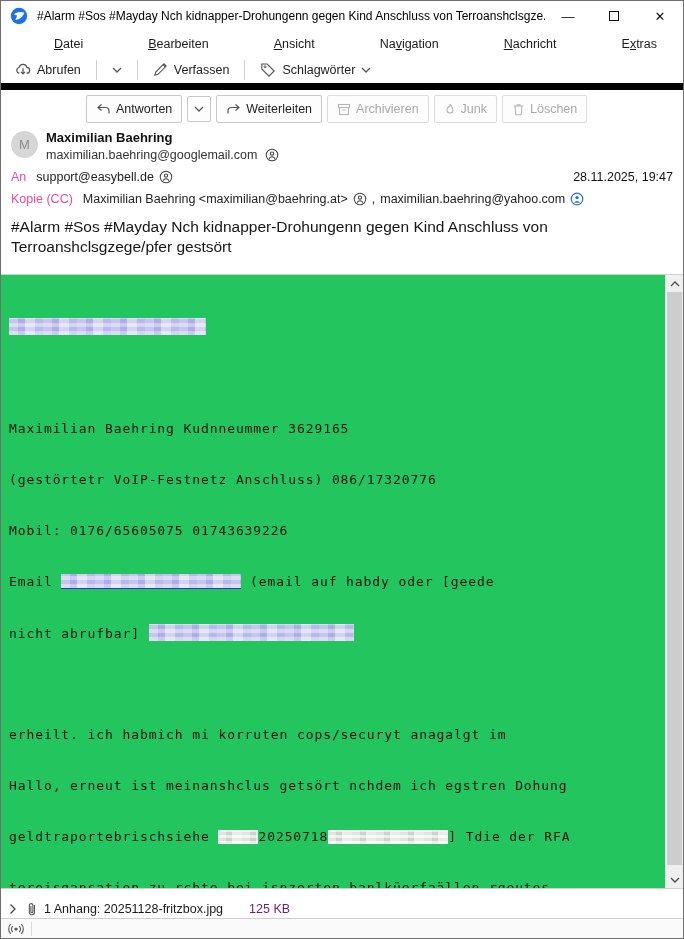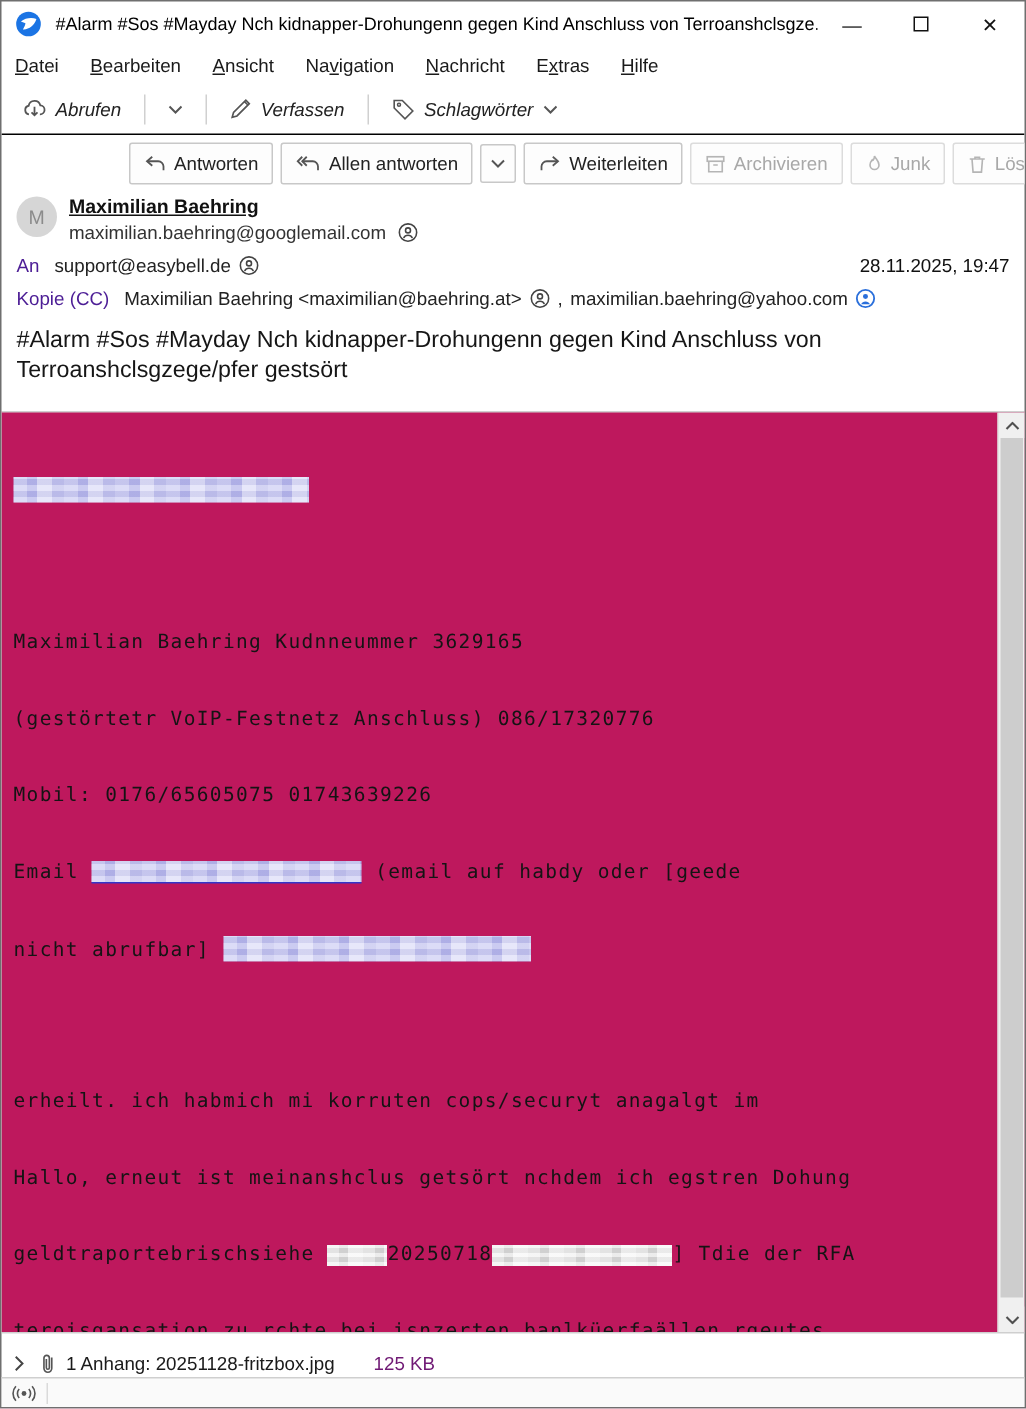--- a/index.html
+++ b/index.html
@@ -11,47 +11,47 @@
   }
   
   .titlebar { height:30px; display:flex; align-items:center; padding-left:9px; flex:none; }
   .tb-logo { width:18px; height:18px; flex:none; margin-right:9px; }
   .tb-title { font-size:12px; color:#000; white-space:nowrap; overflow:hidden; flex:1; }
   .win-controls { display:flex; height:100%; flex:none; }
   .win-btn { width:46px; height:100%; display:flex; align-items:center; justify-content:center; font-size:13px; color:#111; cursor:default; }
   .box-glyph { width:10px; height:10px; border:1px solid #111; display:inline-block; }
   
   .menubar { height:25px; display:flex; align-items:center; gap:21px; padding-left:9px; font-size:12.5px; flex:none; }
-  .menu-item { white-space:nowrap; }
+  .menu-item { white-space:nowrap;margin-left:44px; }
   .menu-item u { text-decoration:underline; }
   
-  .toolbar { height:34px; border-bottom:1px solid #000000; display:flex; align-items:center; padding-left:6px; flex:none; font-size:12.5px;font-style:italic; }
+  .toolbar { height:34px; border-bottom:7px solid #000000; display:flex; align-items:center; padding-left:6px; flex:none; font-size:12.5px; }
   .tool-btn { display:flex; align-items:center; gap:6px; padding:4px 8px; border-radius:2px; color:#222; }
   .tool-sep { width:1px; height:20px; background:#d0d0d0; margin:0 7px; }
   .chev { display:inline-flex; }
   
   .msg-header { flex:none; height:184px; }
   .actions-row { display:flex; align-items:center; gap:5px; padding:5px 8px 3px 85px; }
   .act-btn { display:inline-flex; align-items:center; gap:5px; height:26px; padding:13px 9px;
              background:#fdfdfd; border:1px solid #c8c8c8; border-radius:2px; font-size:12.5px; color:#222; white-space:nowrap; }
   .act-btn.small { padding:0 6px; }
   .act-btn.disabled { color:#a8a8a8; border-color:#dcdcdc; }
   .act-btn.disabled svg path, .act-btn.disabled svg rect { stroke:#b5b5b5; }
   .sender-row { display:flex; padding:4px 10px 0 10px; }
   .avatar { width:27px; height:27px; border-radius:50%; background:#d6d6d6; color:#8b8b8b;
             display:flex; align-items:center; justify-content:center; font-size:13px; flex:none; margin-right:8px; margin-top:1px; }
-  .from-name { font-size:13px; font-weight:bold; color:#111;text-decoration:underline; }
+  .from-name { font-size:13px; font-weight:bold; color:#111; }
   .from-email { font-size:12.5px; color:#333; margin-top:3px; display:flex; align-items:center; gap:8px; }
   .addr-row { display:flex; align-items:center; padding:8px 10px 0 10px; font-size:12.5px; color:#222; }
-  .addr-label { margin-right:10px; color:#4c1d95; }
+  .addr-label { margin-right:10px; color:#ec4899; }
   .addr-val { display:flex; align-items:flex-start; gap:5px; }
   .date { margin-left:auto; color:#111; }
   .subject { padding:11px 10px 0 10px; font-size:15.5px; line-height:20px; color:#161616; width:575px; }
   
-  .body-wrap { flex:none; height:614px; border-top:1px solid #cfcfcf; position:relative; background:#be185d; overflow:hidden;padding-left:12px; }
+  .body-wrap { flex:none; height:614px; border-top:1px solid #cfcfcf; position:relative; background:#22c55e; overflow:hidden;padding-left:12px; }
   .body-text { position:absolute; left:8px; top:9px; right:26px;
                font-family:"DejaVu Sans Mono", monospace; font-size:13px; letter-spacing:0.9px;
                line-height:17px; color:#141414; white-space:pre; }
   .bline { height:17px; }
   .blank { height:17px; }
   .redact { display:inline-block; height:15px; vertical-align:text-bottom;
             background-image:
               repeating-linear-gradient(0deg, rgba(255,255,255,.28) 0 4px, rgba(20,20,110,.05) 4px 8px),
               repeating-linear-gradient(90deg, #cfcff4 0 9px, #b7b7ec 9px 16px, #dedef8 16px 26px, #c3c3ef 26px 34px);
   }
@@ -150,28 +150,20 @@
 
   <div class="msg-header">
     <div class="actions-row">
       <div class="act-btn">
         <svg width="15" height="12" viewBox="0 0 15 12">
           <path d="M5.5 1.5 2 4.5l3.5 3" fill="none" stroke="#555" stroke-width="1.2"></path>
           <path d="M2 4.5h7.5a3.5 3.5 0 0 1 3.5 3.5v2.5" fill="none" stroke="#555" stroke-width="1.2"></path>
         </svg>
         <span>Antworten</span>
       </div>
-      <div class="act-btn">
-        <svg width="17" height="12" viewBox="0 0 17 12">
-          <path d="M4.5 1.5 1.5 4.5l3 3" fill="none" stroke="#555" stroke-width="1.2"></path>
-          <path d="M7.5 1.5 4.5 4.5l3 3" fill="none" stroke="#555" stroke-width="1.2"></path>
-          <path d="M4.5 4.5h7a3.5 3.5 0 0 1 3.5 3.5v2.5" fill="none" stroke="#555" stroke-width="1.2"></path>
-        </svg>
-        <span>Allen antworten</span>
-      </div>
       <div class="act-btn small">
         <svg class="chev" width="10" height="6" viewBox="0 0 10 6">
             <path d="M1 1l4 4 4-4" fill="none" stroke="#555" stroke-width="1.3"></path>
           </svg>
       </div>
       <div class="act-btn">
         <svg width="15" height="12" viewBox="0 0 15 12">
           <path d="M9.5 1.5 13 4.5l-3.5 3" fill="none" stroke="#555" stroke-width="1.2"></path>
           <path d="M13 4.5H5.5A3.5 3.5 0 0 0 2 8v2.5" fill="none" stroke="#555" stroke-width="1.2"></path>
         </svg>

